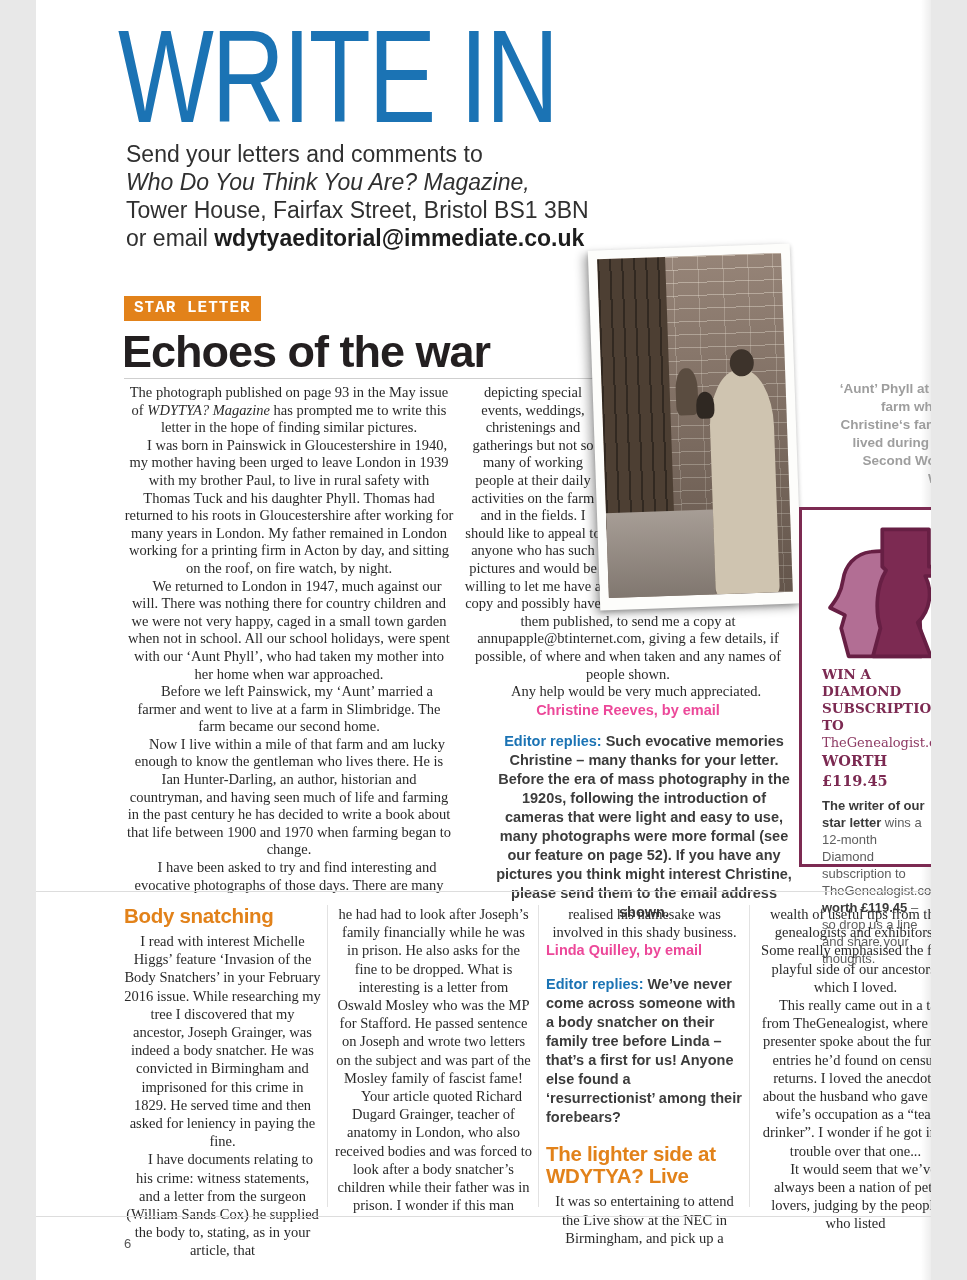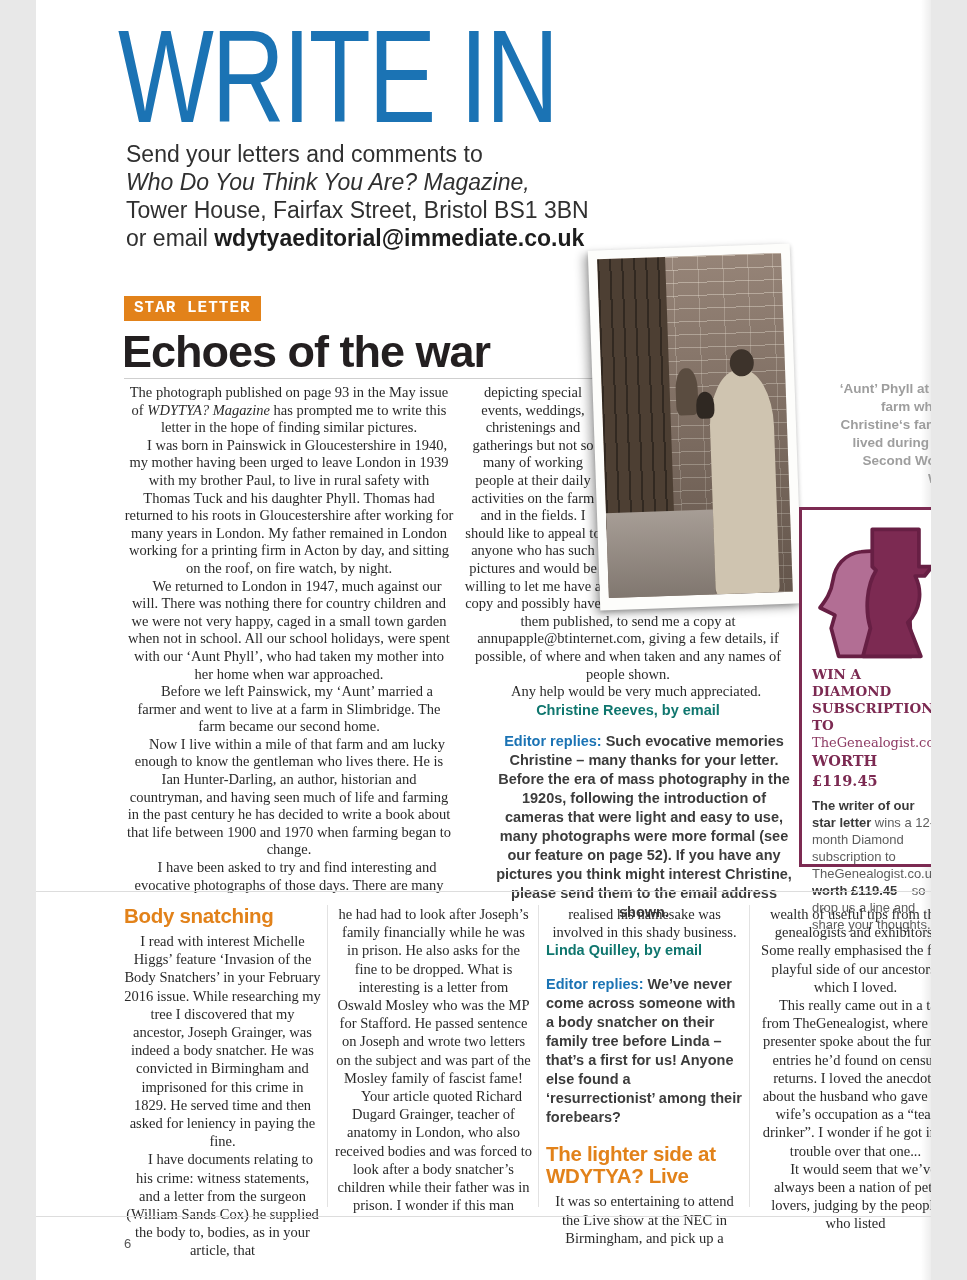--- a/index.html
+++ b/index.html
@@ -32,21 +32,21 @@
     position:absolute; left:86px; top:326px; font-size:45px; font-weight:bold;
     color:#231f20; letter-spacing:-1px;
   }
   .rule-h { position:absolute; background:#cfcfcf; height:1px; }
   .serif { font-family:"Liberation Serif", serif; font-size:14.5px; line-height:17.6px; color:#2a2a2a;text-align:center; }
   .para { margin:0; }
   .indent { text-indent:16px; }
   .col1 { position:absolute; left:88px; top:384px; width:330px; }
   .col2 { position:absolute; left:428px; top:384px; width:328px; }
   .photo-spacer { float:right; width:190px; height:224px; }
-  .sig { font-family:"Liberation Sans", sans-serif; font-weight:bold; font-size:14.5px; color:#0f766e; margin-top:1px; }
+  .sig { font-family:"Liberation Sans", sans-serif; font-weight:bold; font-size:14.5px; color:#ec4899; margin-top:1px; }
   .ed { margin-top:13px; font-family:"Liberation Sans", sans-serif; font-weight:bold;
         font-size:14.5px; line-height:19px; color:#3c3c3c;margin-left:32px; }
   .ed-label { color:#1b73b4; }
 
   
   .photo {
     position:absolute; left:558px; top:247px; width:202px; height:360px;
     background:#fdfdfb; padding:9px 9px 12px 9px; transform:rotate(-2deg);
     box-shadow:-5px 4px 10px rgba(0,0,0,0.30), 0 2px 4px rgba(0,0,0,0.2);
   }
@@ -71,21 +71,21 @@
   .photo-child { position:absolute; left:40%; top:33%; width:12%; height:14%;
     background:#5a4c40; border-radius:45% 45% 20% 20%; }
   .photo-dog { position:absolute; left:51%; top:40%; width:10%; height:8%;
     background:#2f2822; border-radius:50% 50% 30% 30%; }
 
   .caption { position:absolute; left:800px; top:380px; width:117px; text-align:right;
     font-weight:bold; font-size:13.5px; line-height:18px; color:#9e9e9e; }
 
   
   .promo { position:absolute; left:763px; top:507px; width:154px; height:360px;
-    border:3px solid #7c2a52; background:#fff; padding:8px 10px; }
+    border:3px solid #7c2a52; background:#fff; padding:8px 20px; }
   .promo svg { display:block; margin:2px auto 6px auto; }
   .promo-title { font-family:"DejaVu Serif", serif; font-weight:bold; font-size:13.5px;
     line-height:17px; color:#7c2a52; }
   .promo-site { font-family:"DejaVu Serif", serif; font-size:13px; color:#8d3a63; line-height:17px; }
   .promo-worth { font-family:"DejaVu Serif", serif; font-weight:bold; font-size:14.5px;
     color:#7c2a52; line-height:20px; margin-bottom:6px; }
   .promo-body { font-size:13px; line-height:17px; color:#5d5d5d; }
   .promo-body b { color:#3a3a3a; }
 
   
@@ -162,21 +162,21 @@
   </div>
 
   <div class="rule-h" style="left:0; top:891px; width:967px; background:#dddddd;"></div>
   <div class="vrule" style="left:291px;"></div>
   <div class="vrule" style="left:502px;"></div>
   <div class="vrule" style="left:713px;"></div>
 
   <div class="bcol" style="left:88px;">
     <div class="oh">Body snatching</div>
     <p class="para serif">I read with interest Michelle Higgs’ feature ‘Invasion of the Body Snatchers’ in your February 2016 issue. While researching my tree I discovered that my ancestor, Joseph Grainger, was indeed a body snatcher. He was convicted in Birmingham and imprisoned for this crime in 1829. He served time and then asked for leniency in paying the fine.</p>
-    <p class="para serif indent">I have documents relating to his crime: witness statements, and a letter from the surgeon (William Sands Cox) he supplied the body to, bodies, as in your article, that</p>
+    <p class="para serif indent">I have documents relating to his crime: witness statements, and a letter from the surgeon (William Sands Cox) he supplied the body to, stating, as in your article, that</p>
   </div>
 
   <div class="bcol" style="left:299px;">
     <p class="para serif">he had had to look after Joseph’s family financially while he was in prison. He also asks for the fine to be dropped. What is interesting is a letter from Oswald Mosley who was the MP for Stafford. He passed sentence on Joseph and wrote two letters on the subject and was part of the Mosley family of fascist fame!</p>
     <p class="para serif indent">Your article quoted Richard Dugard Grainger, teacher of anatomy in London, who also received bodies and was forced to look after a body snatcher’s children while their father was in prison. I wonder if this man</p>
   </div>
 
   <div class="bcol" style="left:510px;">
     <p class="para serif">realised his namesake was involved in this shady business.</p>
     <p class="sig">Linda Quilley, by email</p>

